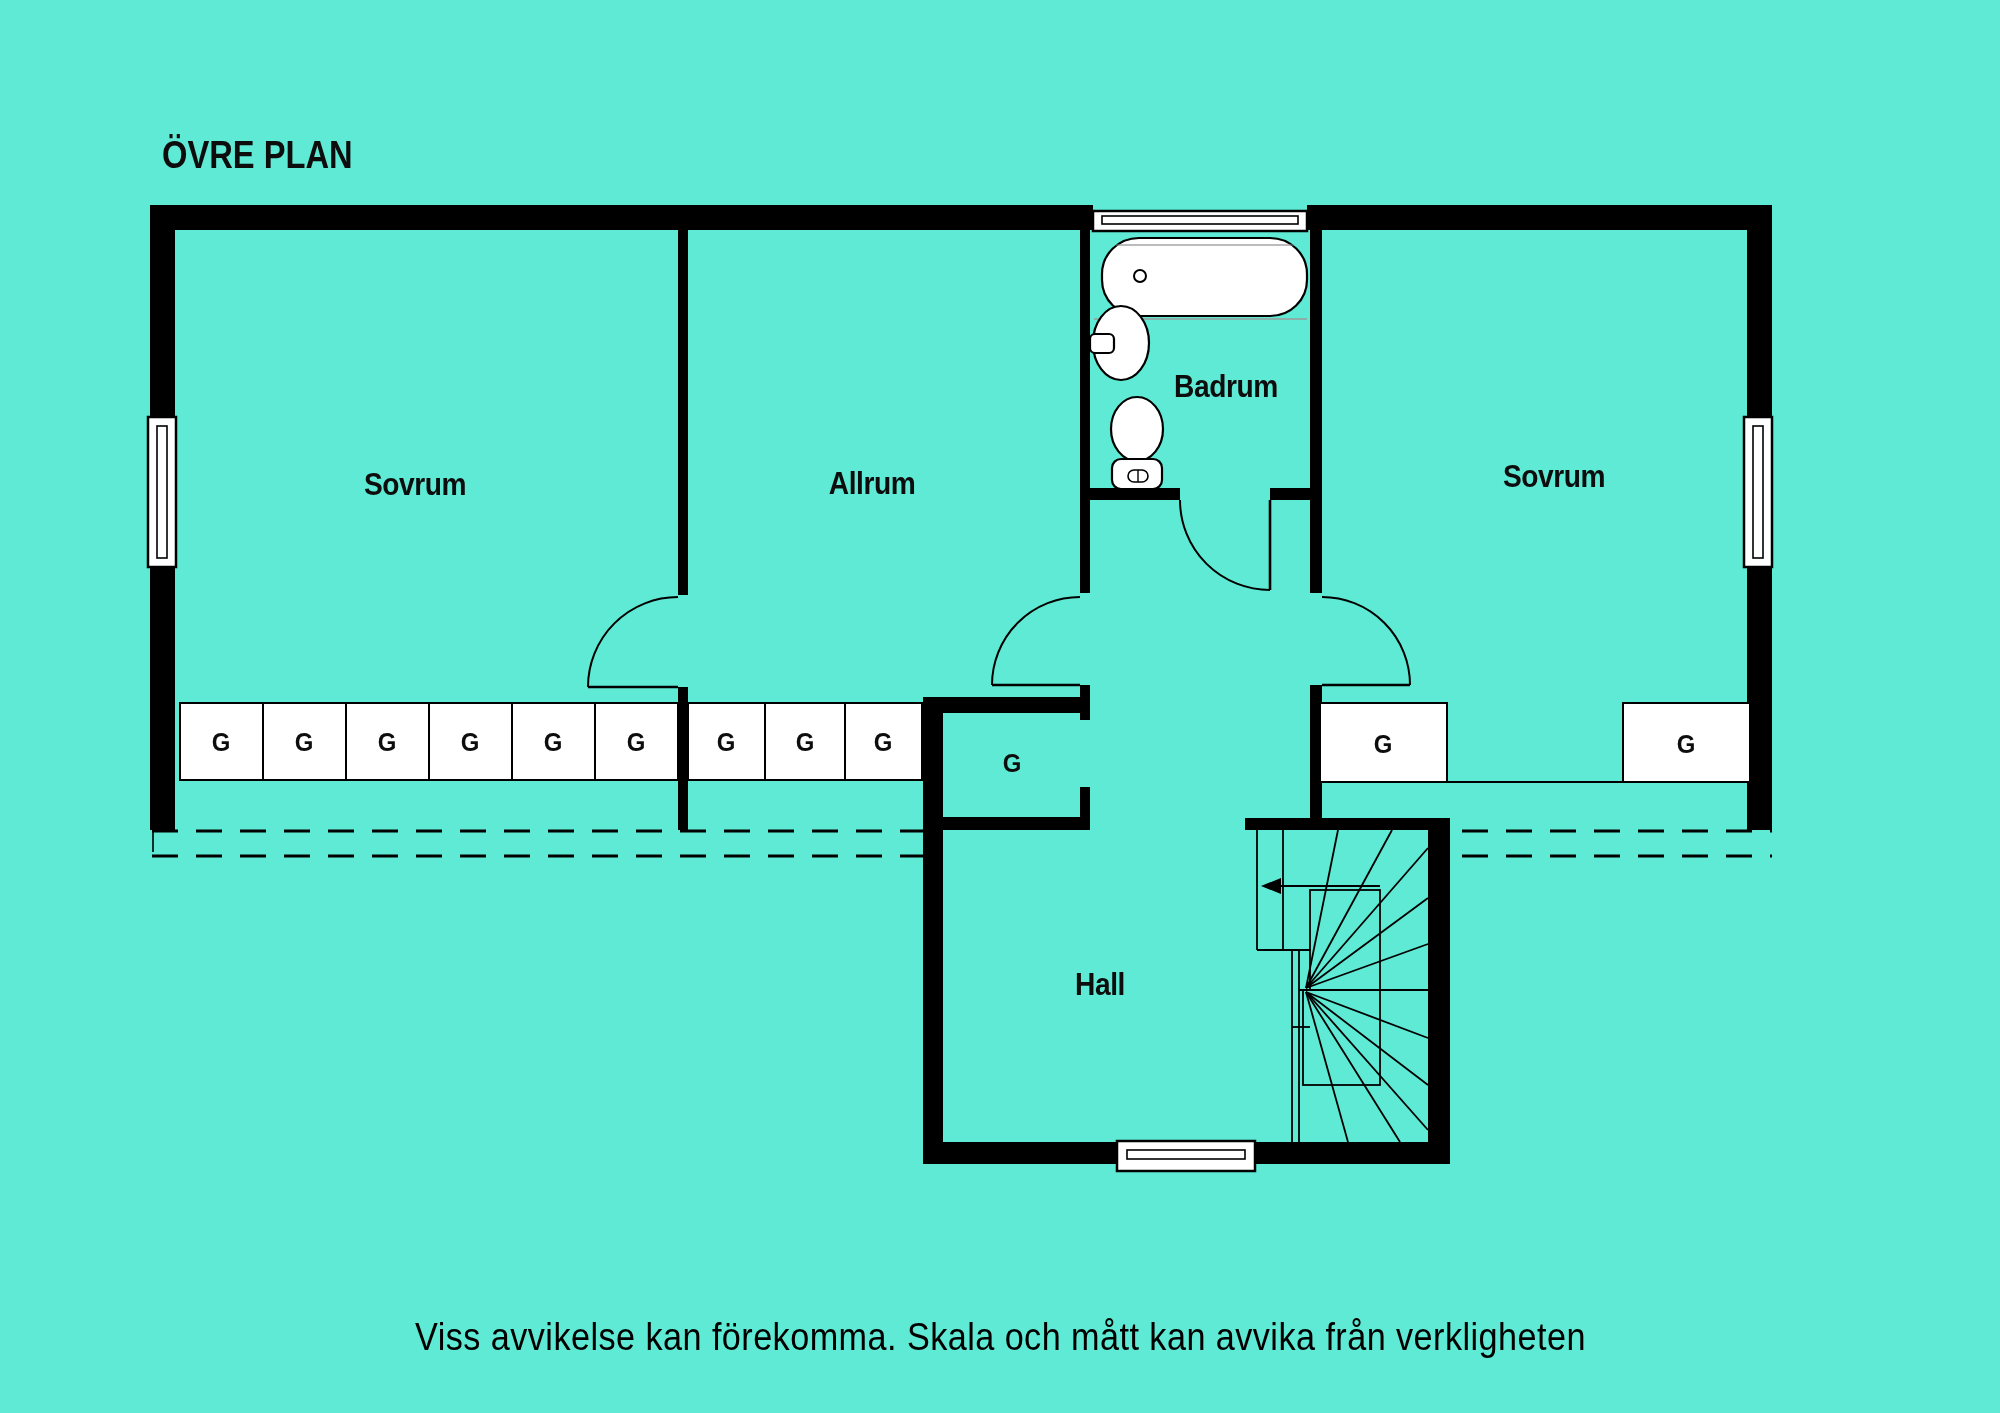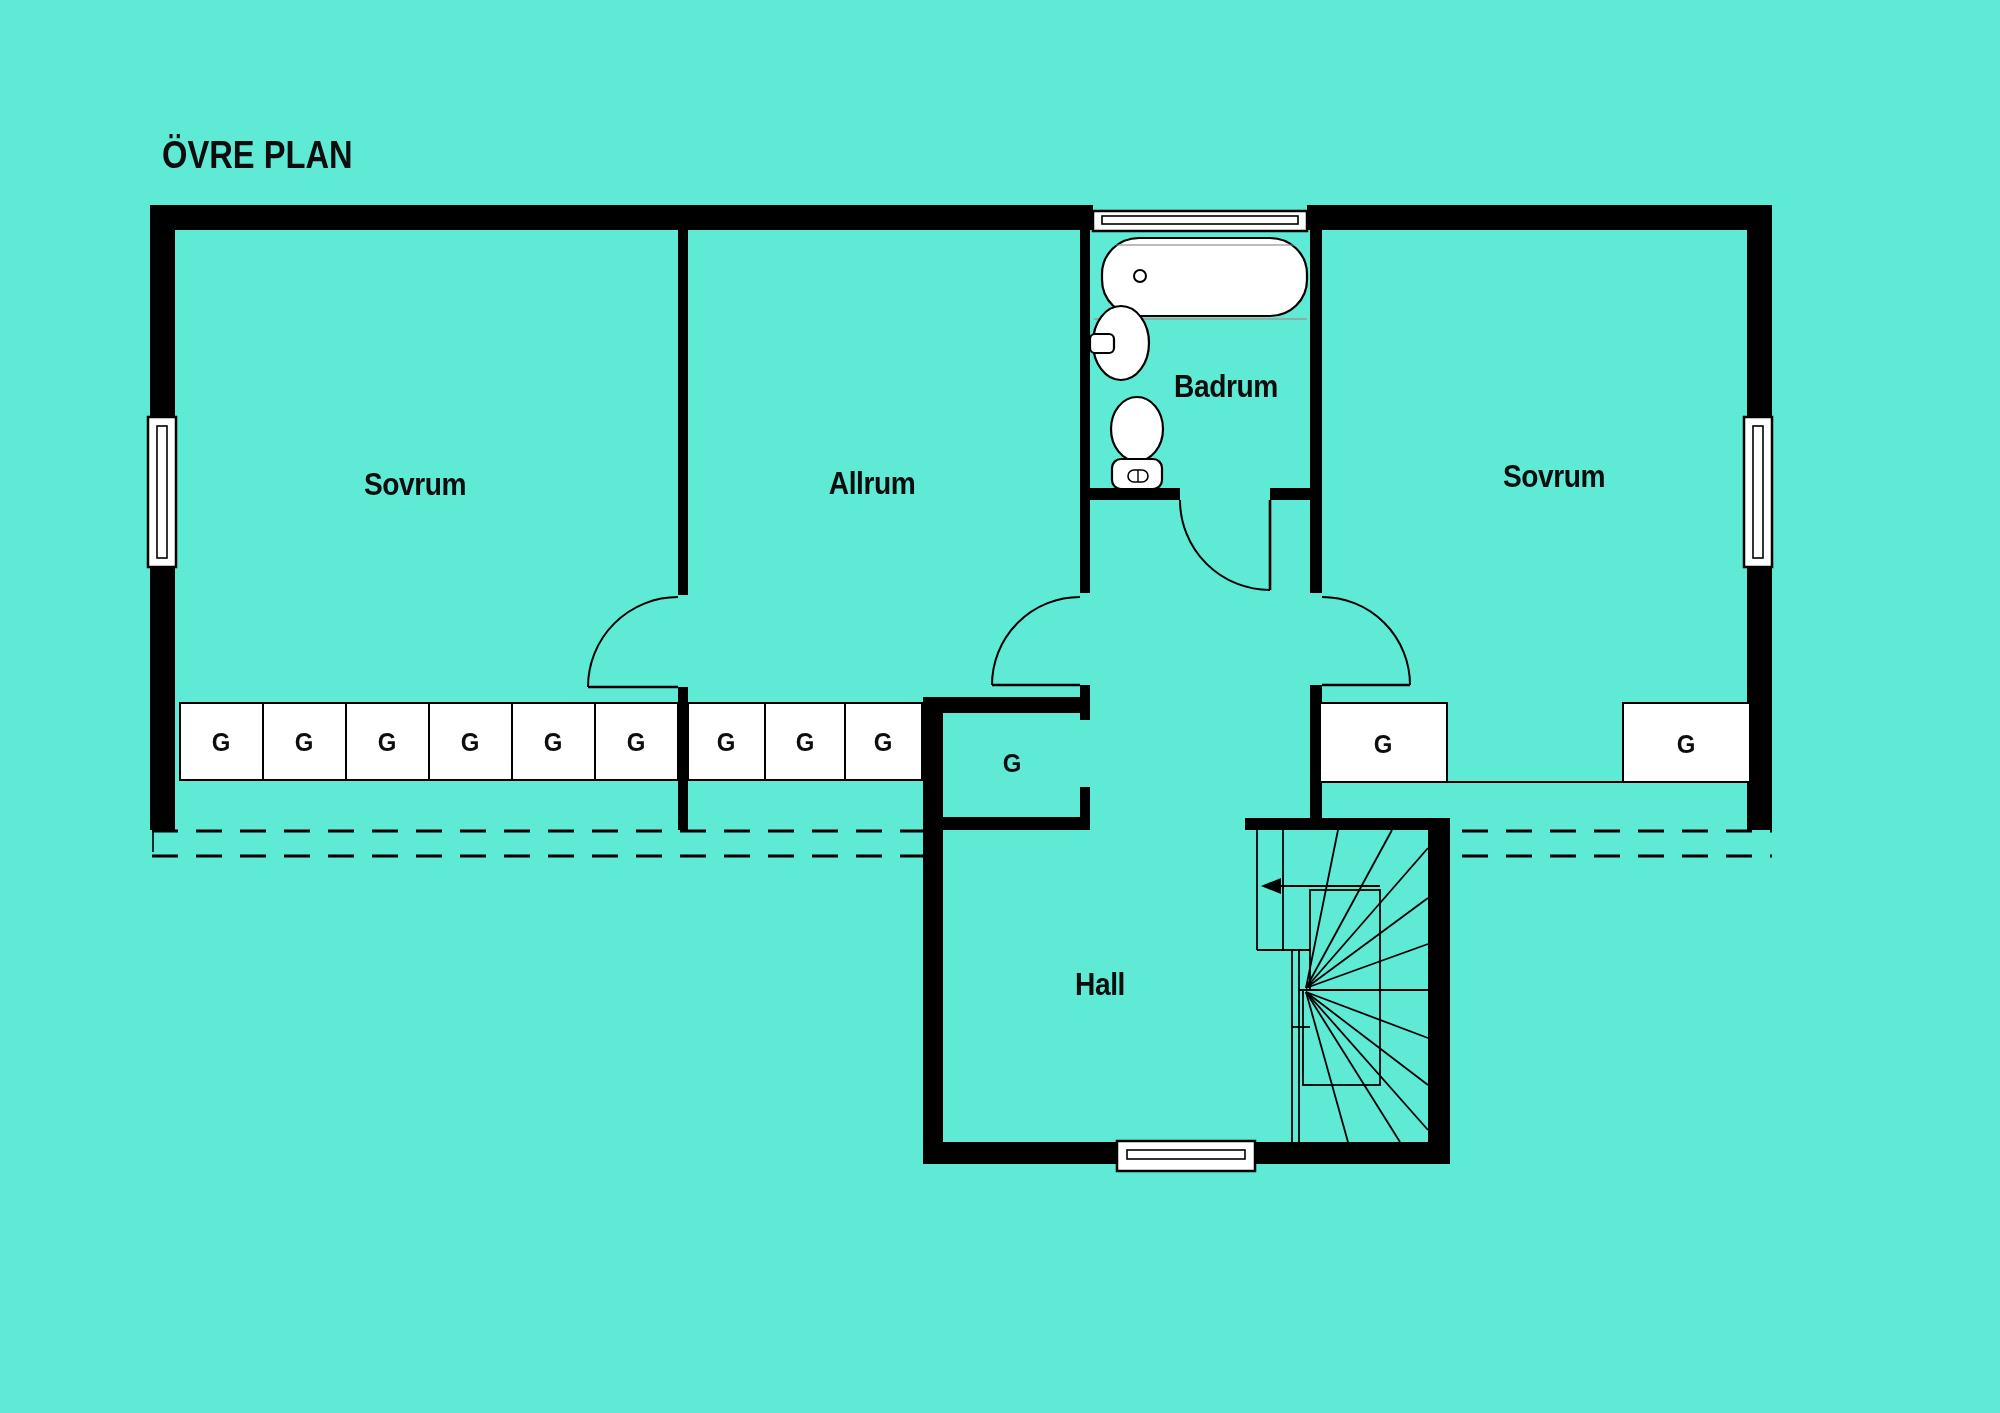--- a/index.html
+++ b/index.html
@@ -203,14 +203,17 @@
   <div class="txt g-label" style="left:470px;top:742px;">G</div>
   <div class="txt g-label" style="left:553px;top:742px;">G</div>
   <div class="txt g-label" style="left:636px;top:742px;">G</div>
   <div class="txt g-label" style="left:726px;top:742px;">G</div>
   <div class="txt g-label" style="left:805px;top:742px;">G</div>
   <div class="txt g-label" style="left:883px;top:742px;">G</div>
   <div class="txt g-label" style="left:1012px;top:763px;">G</div>
   <div class="txt g-label" style="left:1383px;top:744px;">G</div>
   <div class="txt g-label" style="left:1686px;top:744px;">G</div>
 
+  <div class="disclaimer-wrap">
+    <span class="disclaimer">Viss avvikelse kan förekomma. Skala och mått kan avvika från verkligheten</span>
+  </div>
 
 </div>
 
 </body></html>

